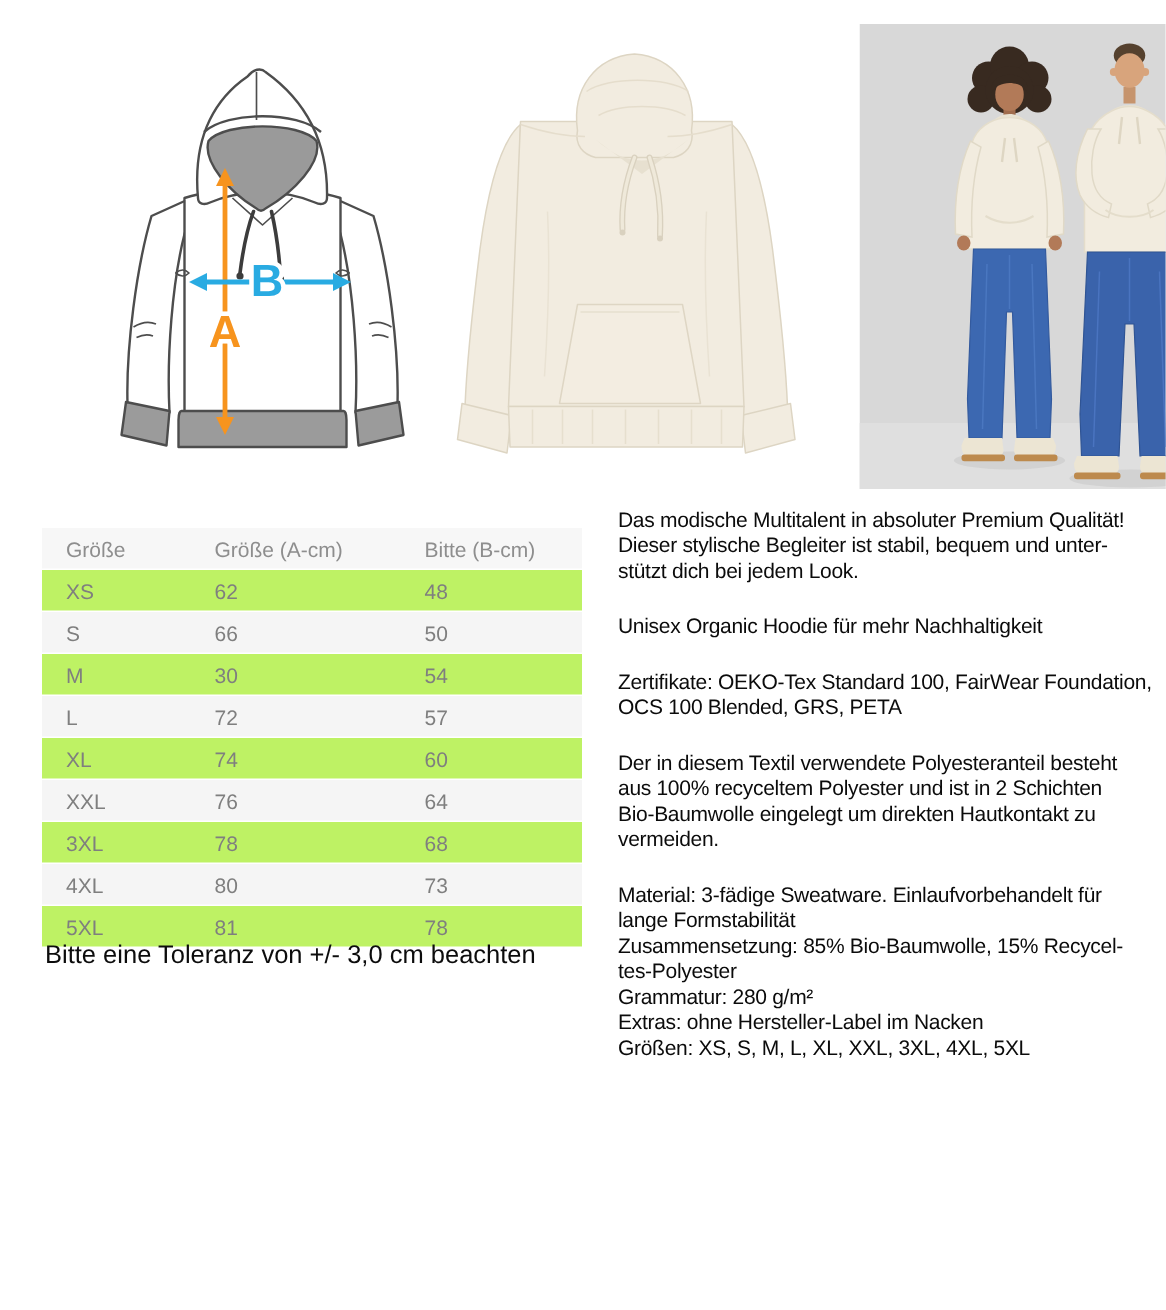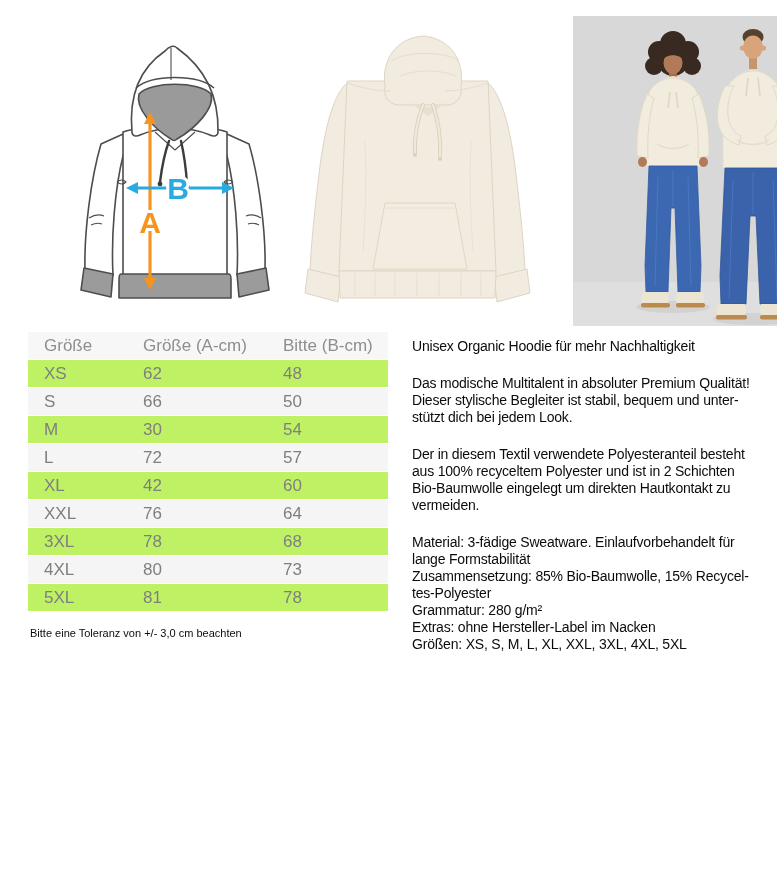--- a/index.html
+++ b/index.html
@@ -7,28 +7,28 @@
     width:777px;height:873px;position:relative;background:#ffffff;
     font-family:"Liberation Sans",sans-serif;overflow:hidden;
   }
   .fig{position:absolute}
   #diagram-figure{left:30px;top:20px;width:210px;height:280px}
   #product-figure{left:255px;top:5px;width:245px;height:300px}
   #models-figure{left:533px;top:0;width:244px;height:310px}
   .fig svg{display:block;width:100%;height:100%}
 
   
-  #size-table{position:absolute;left:28px;top:332px;width:360px;font-size:17px}
+  #size-table{position:absolute;left:28px;top:352px;width:360px;font-size:14px}
   .trow{display:grid;grid-template-columns:115px 140px 105px;height:27px;align-items:center;border-bottom:1px solid #ffffff}
   .trow .c1{padding-left:16px}
   .trow.head{background:#f7f7f7;color:#8e8e8e}
   .trow.odd{background:#bef264;color:#7f7f7f}
   .trow.even{background:#f5f5f5;color:#7f7f7f}
 
-  #tolerance-note{position:absolute;left:30px;top:627px;font-size:11px;color:#0c0c0c}
+  #tolerance-note{position:absolute;left:30px;top:627px;font-size:17px;color:#0c0c0c}
 
   
   #description{position:absolute;left:412px;top:338px;width:366px;
     font-size:14px;line-height:17px;letter-spacing:-0.2px;color:#0b0b0b}
   #description p{margin:0 0 20px 0;white-space:pre-line}
 
   
   .measure-label{font-family:"Liberation Sans",sans-serif;font-size:30px;font-weight:bold;
     paint-order:stroke;stroke:#ffffff;stroke-width:6px;stroke-linejoin:round;
     text-anchor:middle;dominant-baseline:central}
@@ -200,21 +200,21 @@
     <div class="c2">30</div>
     <div class="c3">54</div>
   </div>
   <div class="trow even">
     <div class="c1">L</div>
     <div class="c2">72</div>
     <div class="c3">57</div>
   </div>
   <div class="trow odd">
     <div class="c1">XL</div>
-    <div class="c2">42</div>
+    <div class="c2">74</div>
     <div class="c3">60</div>
   </div>
   <div class="trow even">
     <div class="c1">XXL</div>
     <div class="c2">76</div>
     <div class="c3">64</div>
   </div>
   <div class="trow odd">
     <div class="c1">3XL</div>
     <div class="c2">78</div>
@@ -228,24 +228,26 @@
   <div class="trow odd">
     <div class="c1">5XL</div>
     <div class="c2">81</div>
     <div class="c3">78</div>
   </div>
 </div>
 
 <div id="tolerance-note">Bitte eine Toleranz von +/- 3,0 cm beachten</div>
 
 <div id="description">
-  <p>Unisex Organic Hoodie für mehr Nachhaltigkeit</p>
   <p>Das modische Multitalent in absoluter Premium Qualität!
 Dieser stylische Begleiter ist stabil, bequem und unter-
 stützt dich bei jedem Look.</p>
+  <p>Unisex Organic Hoodie für mehr Nachhaltigkeit</p>
+  <p>Zertifikate: OEKO-Tex Standard 100, FairWear Foundation,
+OCS 100 Blended, GRS, PETA</p>
   <p>Der in diesem Textil verwendete Polyesteranteil besteht
 aus 100% recyceltem Polyester und ist in 2 Schichten
 Bio-Baumwolle eingelegt um direkten Hautkontakt zu
 vermeiden.</p>
   <p>Material: 3-fädige Sweatware. Einlaufvorbehandelt für
 lange Formstabilität
 Zusammensetzung: 85% Bio-Baumwolle, 15% Recycel-
 tes-Polyester
 Grammatur: 280 g/m²
 Extras: ohne Hersteller-Label im Nacken

